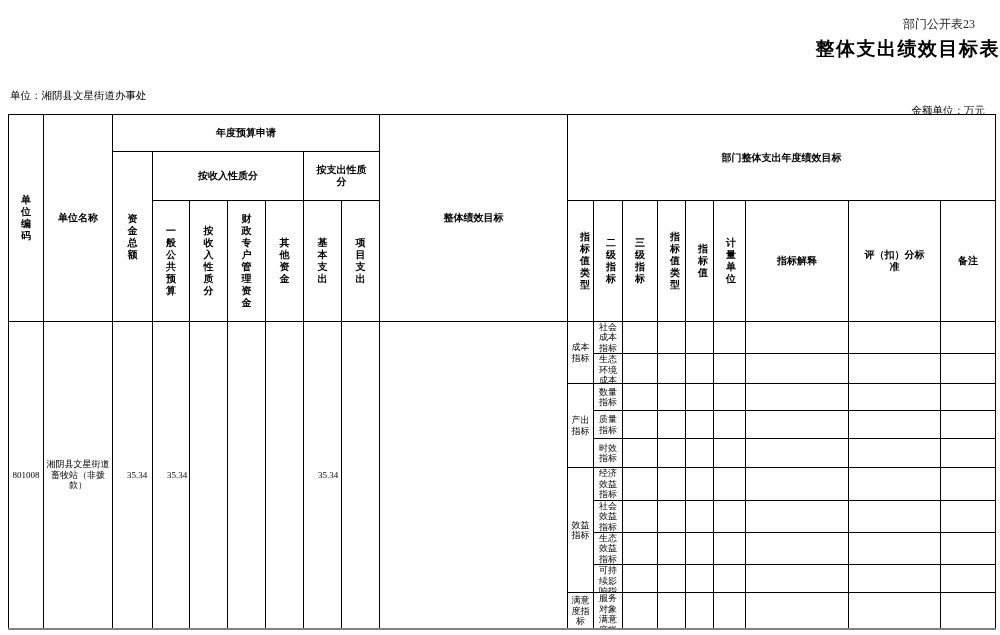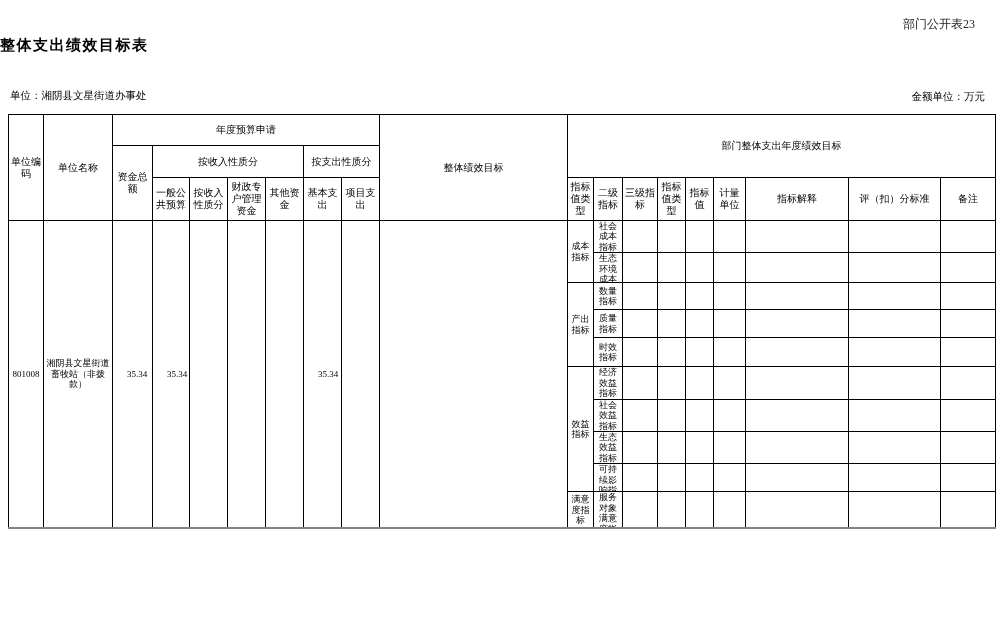--- a/index.html
+++ b/index.html
@@ -7,44 +7,44 @@
     width:1000px; height:635px; background:#ffffff; color:#000;
     font-family:"Liberation Serif","DejaVu Serif",serif;
     position:relative; overflow:hidden;
   }
   .corner-label {
     position:absolute; top:16px; right:25px;
     font-size:12px; color:#222;
   }
   .page-title {
     position:absolute; top:36px; left:0; width:100%;
-    text-align:left; font-weight:bold; font-size:15px; letter-spacing:1.5px;
+    text-align:right; font-weight:bold; font-size:19px; letter-spacing:1.5px;
     font-family:"Liberation Sans","DejaVu Sans",sans-serif;
   }
   .meta-left {
     position:absolute; top:89px; left:10px;
     font-size:10.5px; font-weight:normal;
     font-family:"Liberation Sans","DejaVu Sans",sans-serif;
   }
   .meta-right {
-    position:absolute; top:90px; right:15px;
+    position:absolute; top:104px; right:15px;
     font-size:10.5px;
   }
   table.budget {
     position:absolute; top:114px; left:8px; width:987px;
     border-collapse:collapse; table-layout:fixed;
     border:1px solid #000; border-bottom:2px solid #828282;
     background:#fff;
   }
   .budget th, .budget td {
     border:1px solid #000; padding:0; overflow:hidden;
   }
   .budget th {
-    font-weight:normal; font-size:10px; line-height:1.2;
-    text-align:center; vertical-align:middle; padding:1px;
+    font-weight:bold; font-size:10px; line-height:1.2;
+    text-align:center; vertical-align:middle; padding:12px;
     word-break:break-all;
   }
   .budget td {
     font-size:9px; line-height:1.16; vertical-align:middle;
   }
   td.num { text-align:right; padding:1px 14px; }
   td.txt { text-align:center; padding:1px 2px; word-break:break-all; }
   td.ctr { text-align:center; padding:0 1px; word-break:break-all;margin-top:32px; }
   .cellbox { overflow:hidden; word-break:break-all; }
   .mh28 { max-height:27px; }

